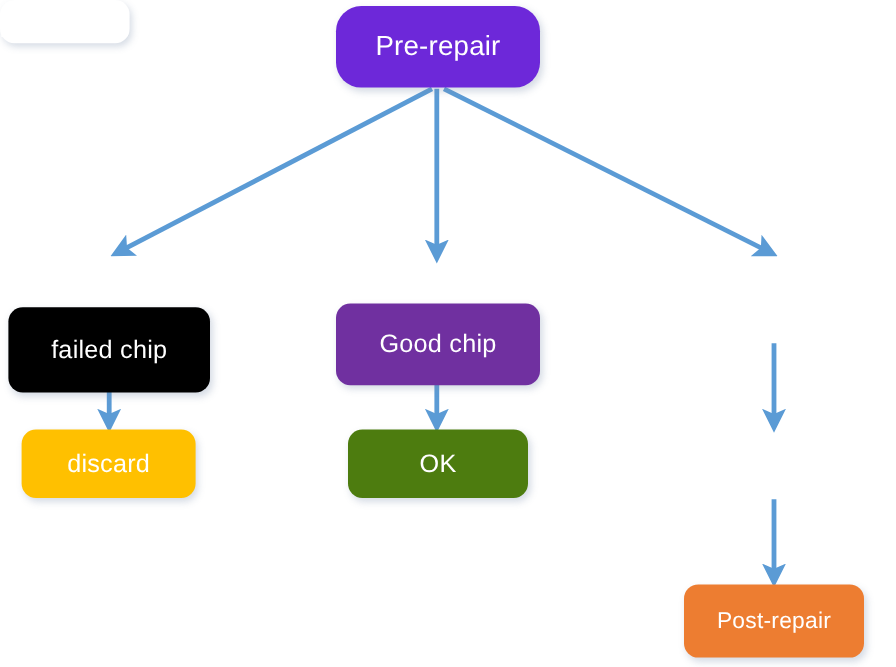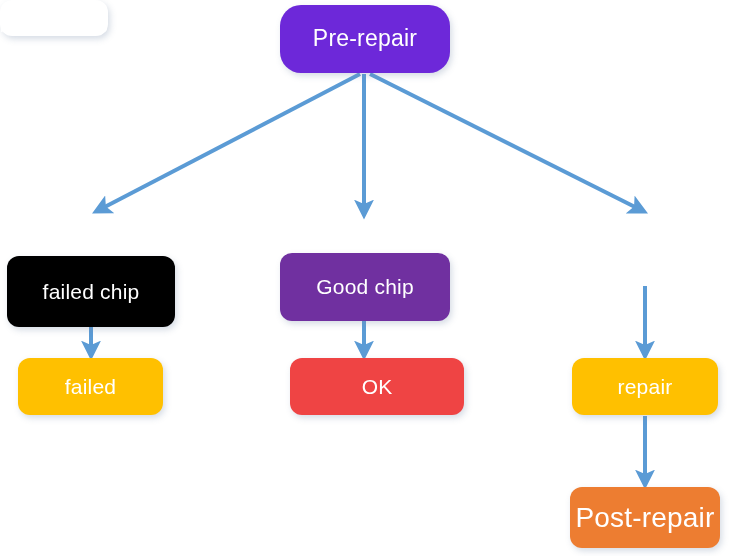--- a/index.html
+++ b/index.html
@@ -57,33 +57,33 @@
     background: #7030A0;
     font-size: 21px;
     margin-top: 36px;
   }
   .node-discard {
     left: 18px; top: 358px; width: 145px; height: 57px;
     background: #FFC000;
     font-size: 21px;
   }
   .node-ok {
-    left: 290px; top: 358px; width: 174px; height: 57px;
-    background: #ef4444;
+    left: 290px; top: 358px; width: 150px; height: 57px;
+    background: #4d7c0f;
     font-size: 21px;
   }
   .node-repair {
     left: 572px; top: 358px; width: 146px; height: 57px;
     background: #FFC000;
     font-size: 21px;
   }
   .node-post-repair {
     left: 570px; top: 487px; width: 150px; height: 61px;
     background: #ED7D31;
-    font-size: 28px;
+    font-size: 19px;
   }
 </style>
 </head>
 <body>
 
 <div id="canvas">
 
   <svg id="edge-layer" width="747" height="556" viewBox="0 0 747 556" xmlns="http://www.w3.org/2000/svg">
     <defs>
       <marker id="arrowhead" markerWidth="5" markerHeight="5" refX="3.6" refY="2.5" orient="auto" markerUnits="strokeWidth">
@@ -103,21 +103,20 @@
 
   <div class="node node-pre-repair">Pre-repair</div>
 
   <div class="node node-failed-chip">failed chip</div>
 
   <div class="node node-good-chip">Good chip</div>
 
   <div class="node node-failed-repairable-chip">Failed but
 repairable chip</div>
 
-  <div class="node node-discard">failed</div>
+  <div class="node node-discard">discard</div>
 
   <div class="node node-ok">OK</div>
 
-  <div class="node node-repair">repair</div>
 
   <div class="node node-post-repair">Post-repair</div>
 
 </div>
 
 </body></html>

